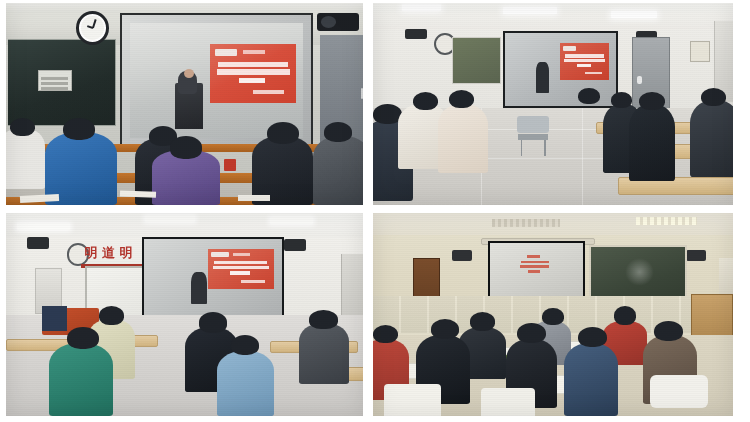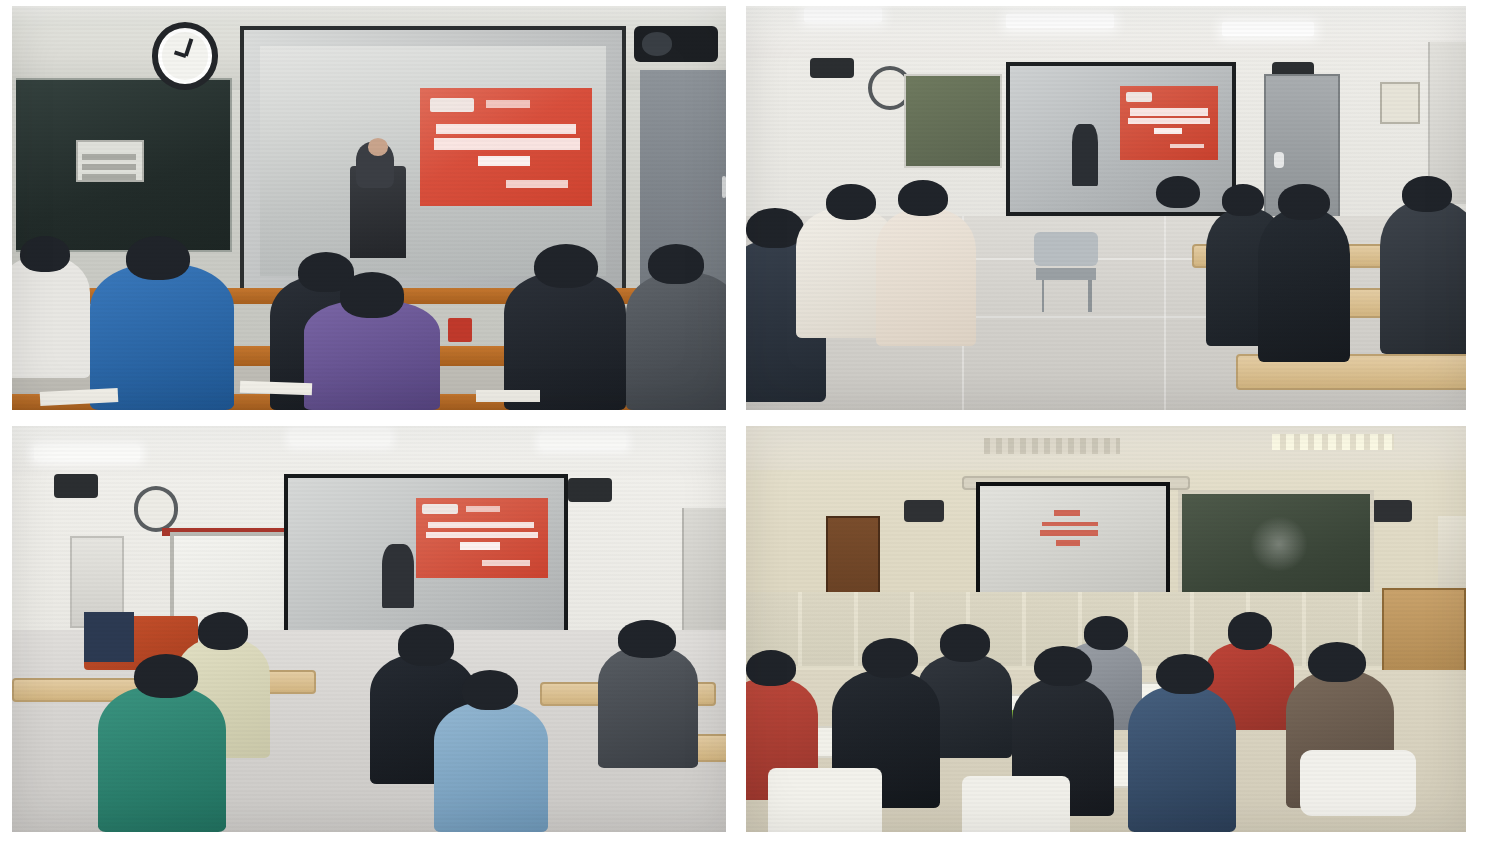--- a/index.html
+++ b/index.html
@@ -368,20 +368,23 @@
       <div class="p3-wall"></div>
       <div class="p3-ceiling"></div>
       <div class="p3-light p3-l1"></div>
       <div class="p3-light p3-l2"></div>
       <div class="p3-light p3-l3"></div>
 
       <div class="p3-speakerbox p3-sb1"></div>
       <div class="p3-speakerbox p3-sb2"></div>
       <div class="p3-clock"></div>
 
+      <div class="p3-banner">
+        <span class="p3-bannerchar">明 道 明</span>
+      </div>
       <div class="p3-bannerbar"></div>
 
       <div class="p3-whiteboard"></div>
       <div class="p3-ac"></div>
       <div class="p3-door"></div>
 
       <div class="p3-screenframe">
         <div class="p3-screen">
           <div class="p3-spk"></div>
           <div class="p3-slide">

